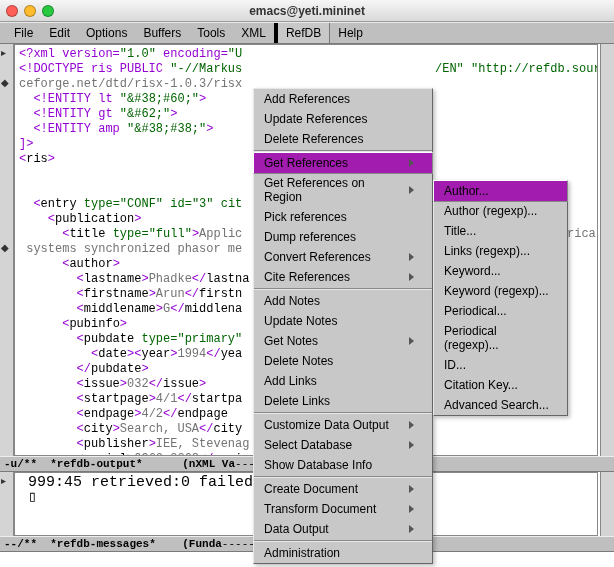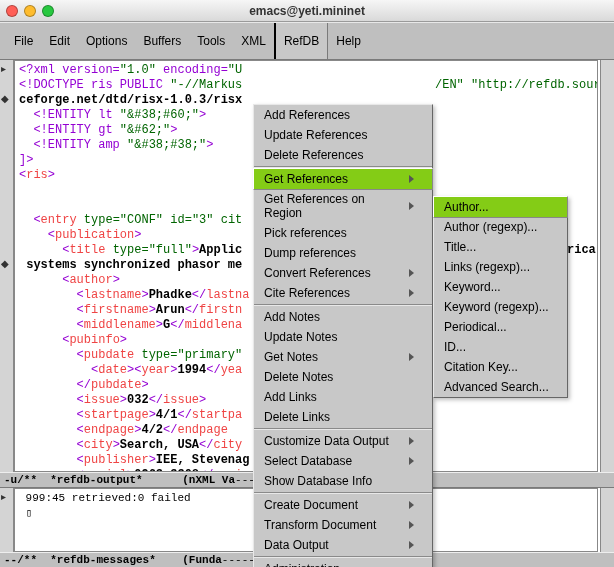--- a/index.html
+++ b/index.html
@@ -24,37 +24,37 @@
   .traffic { display: flex; gap: 6px; }
   .tl { width: 12px; height: 12px; border-radius: 50%; border: 1px solid rgba(0,0,0,.3); }
   .tl.red { background: #ff5f57; }
   .tl.yellow { background: #febc2e; }
   .tl.green { background: #28c840; }
   .title-text {
     position: absolute; left: 0; right: 0; text-align: center;
     font-weight: bold; font-size: 12px; color: #333;
   }
   .menubar {
-    height: 38px;
+    height: 22px;
     background: #bfbfbf;
     border-top: 1px solid #e8e8e8;
     border-bottom: 1px solid #7a7a7a;
     display: flex;
     align-items: stretch;
     padding-left: 6px;
   }
   .menu-item {
     padding: 0 8px;
     display: flex;
     align-items: center;
     cursor: default;
   }
   .menu-item.open {
     background: #c8c8c8;
-    border-left: 2px solid #000000;
+    border-left: 4px solid #000000;
     border-right: 1px solid #7a7a7a;
   }
   .content {
     position: relative;
     width: 100%;
     height: calc(567px - 22px - 22px);
     background: #fff;
   }
   .editor {
     position: absolute;
@@ -83,22 +83,22 @@
     left: 1px;
     width: 10px; height: 10px;
     font-size: 10px;
     line-height: 10px;
     color: #333;
   }
   
   .kw { color: #9400d3; }
   .attr { color: #006400; }
   .str { color: #006400; }
-  .txt { color: #000000; font-weight: bold; }
-  .ent { color: #ef4444; }
+  .txt { color: #737373; }
+  .ent { color: #000000; }
 
   .modeline {
     position: absolute;
     left: 0;
     height: 16px;
     width: 100%;
     background: #bfbfbf;
     border-top: 1px solid #eee;
     border-bottom: 1px solid #7a7a7a;
     font-family: "Courier New", monospace;
@@ -108,21 +108,21 @@
     white-space: pre;
   }
   .modeline1 { top: 412px; }
   .panel2 {
     position: absolute;
     top: 428px; left: 14px;
     width: 584px; height: 64px;
     background: #fff;
     border: 1px solid #888;
     font-family: "Courier New", monospace;
-    font-size: 11px;
+    font-size: 15px;
     line-height: 15px;
     padding: 2px 4px;
     white-space: pre;
   }
   .gutter2 {
     position: absolute;
     top: 428px; left: 0;
     width: 14px; height: 64px;
     background: #d4d4d4;
     border-right: 1px solid #888;
@@ -145,21 +145,21 @@
     box-shadow: 2px 2px 4px rgba(0,0,0,.25);
     font-size: 12px;
   }
   .dd-row {
     padding: 3px 18px 3px 10px;
     display: flex;
     justify-content: space-between;
     align-items: center;
   }
   .dd-row.highlight {
-    background: #84cc16;
+    background: #a21caf;
     border: 1px solid #888;
     border-top-color: #fff;
     border-left-color: #fff;
     margin: -1px;
   }
   .dd-sep {
     height: 2px;
     border-top: 1px solid #8a8a8a;
     border-bottom: 1px solid #e8e8e8;
     margin: 1px 0;
@@ -357,20 +357,23 @@
       <div class="dd-row">
         <span>Keyword...</span>
       </div>
       <div class="dd-row">
         <span>Keyword (regexp)...</span>
       </div>
       <div class="dd-row">
         <span>Periodical...</span>
       </div>
       <div class="dd-row">
+        <span>Periodical (regexp)...</span>
+      </div>
+      <div class="dd-row">
         <span>ID...</span>
       </div>
       <div class="dd-row">
         <span>Citation Key...</span>
       </div>
       <div class="dd-row">
         <span>Advanced Search...</span>
       </div>
     </div>
 

